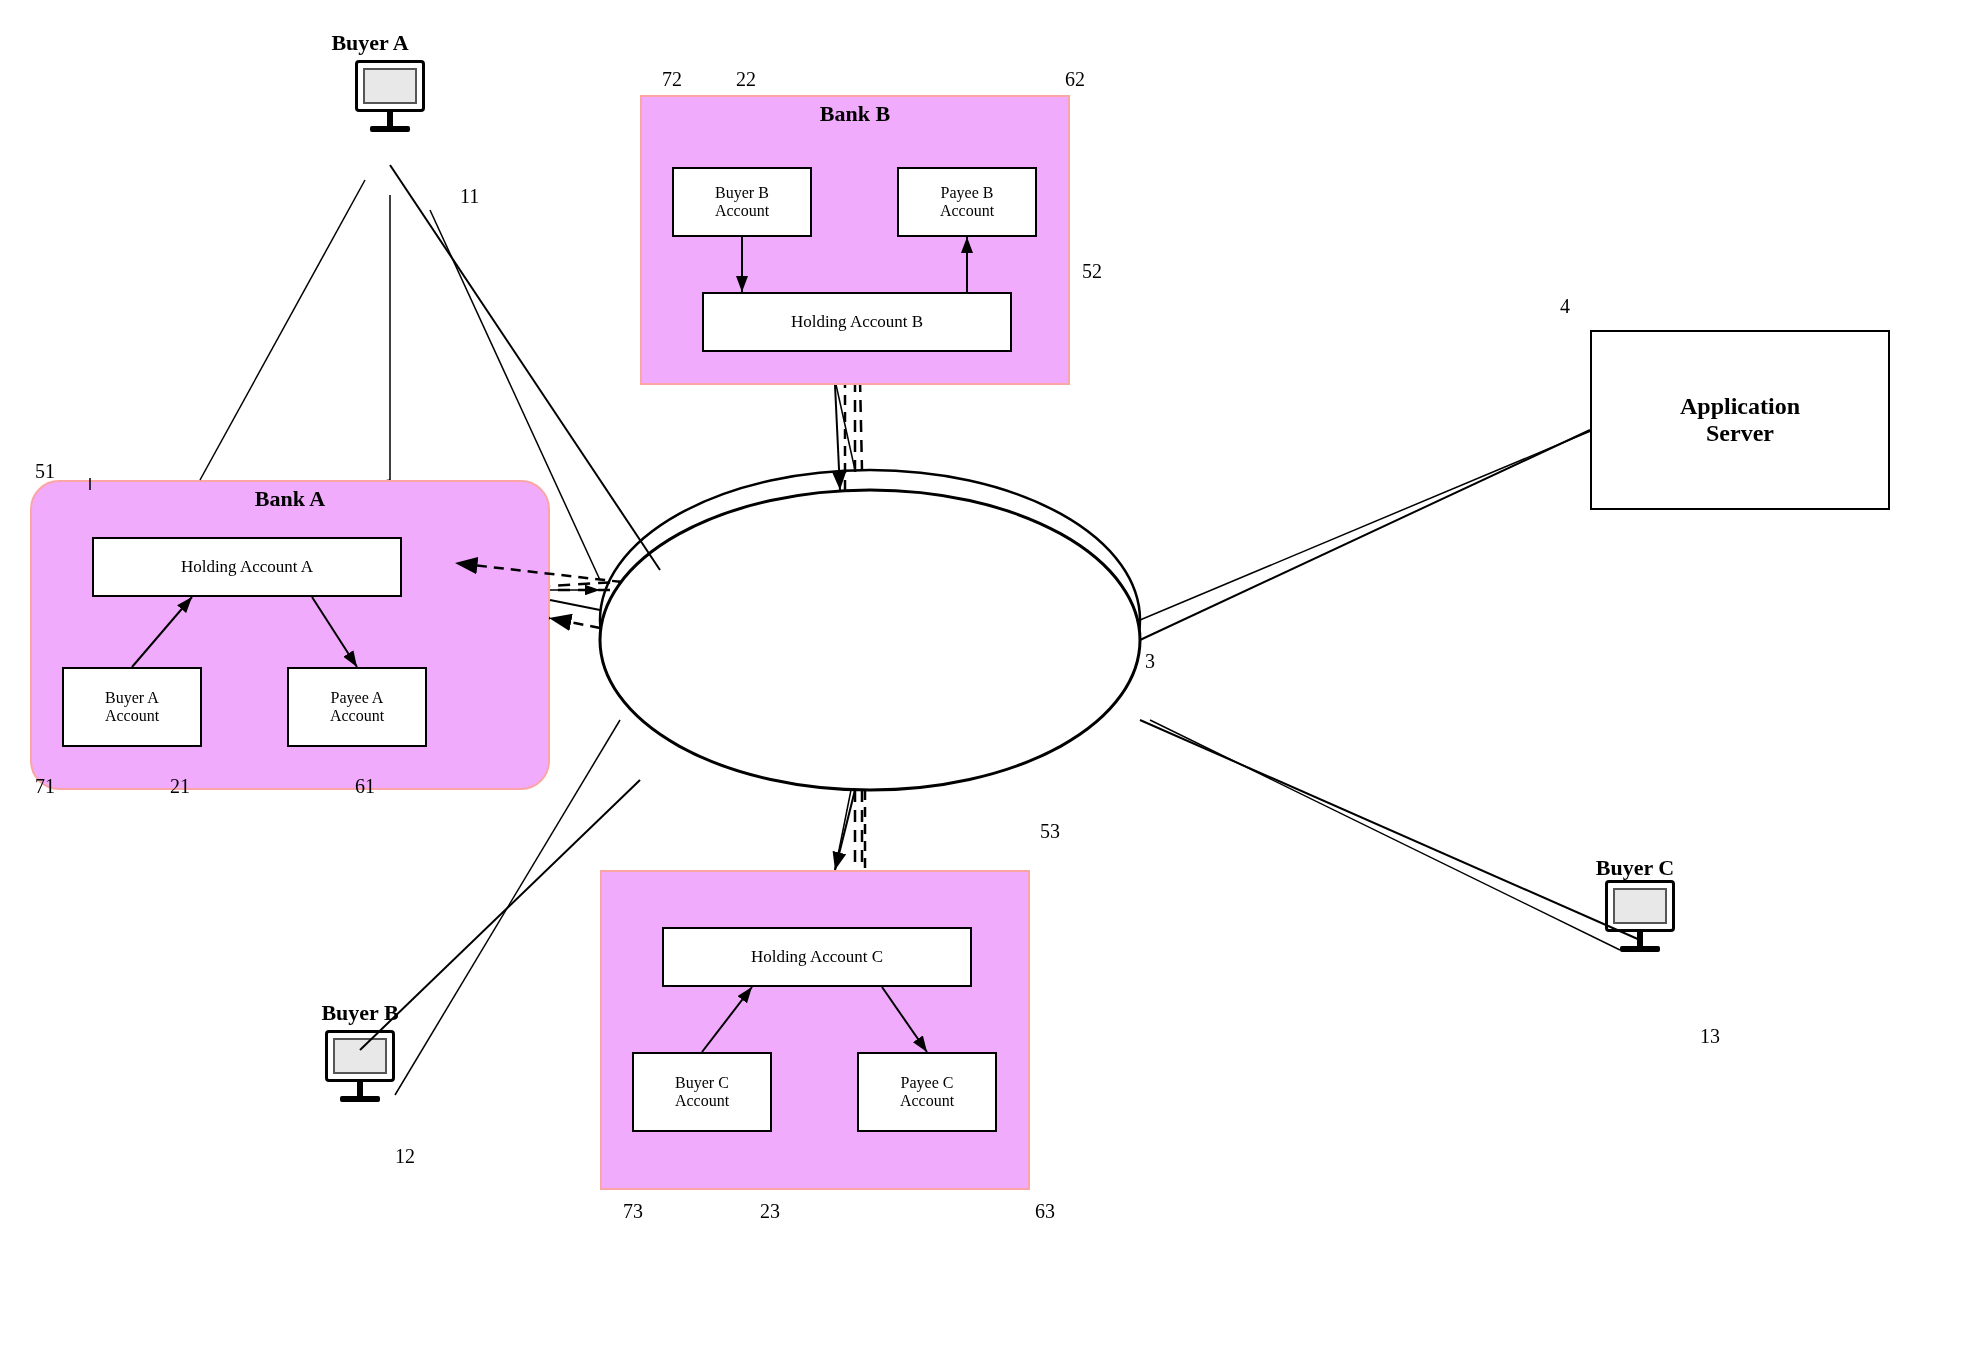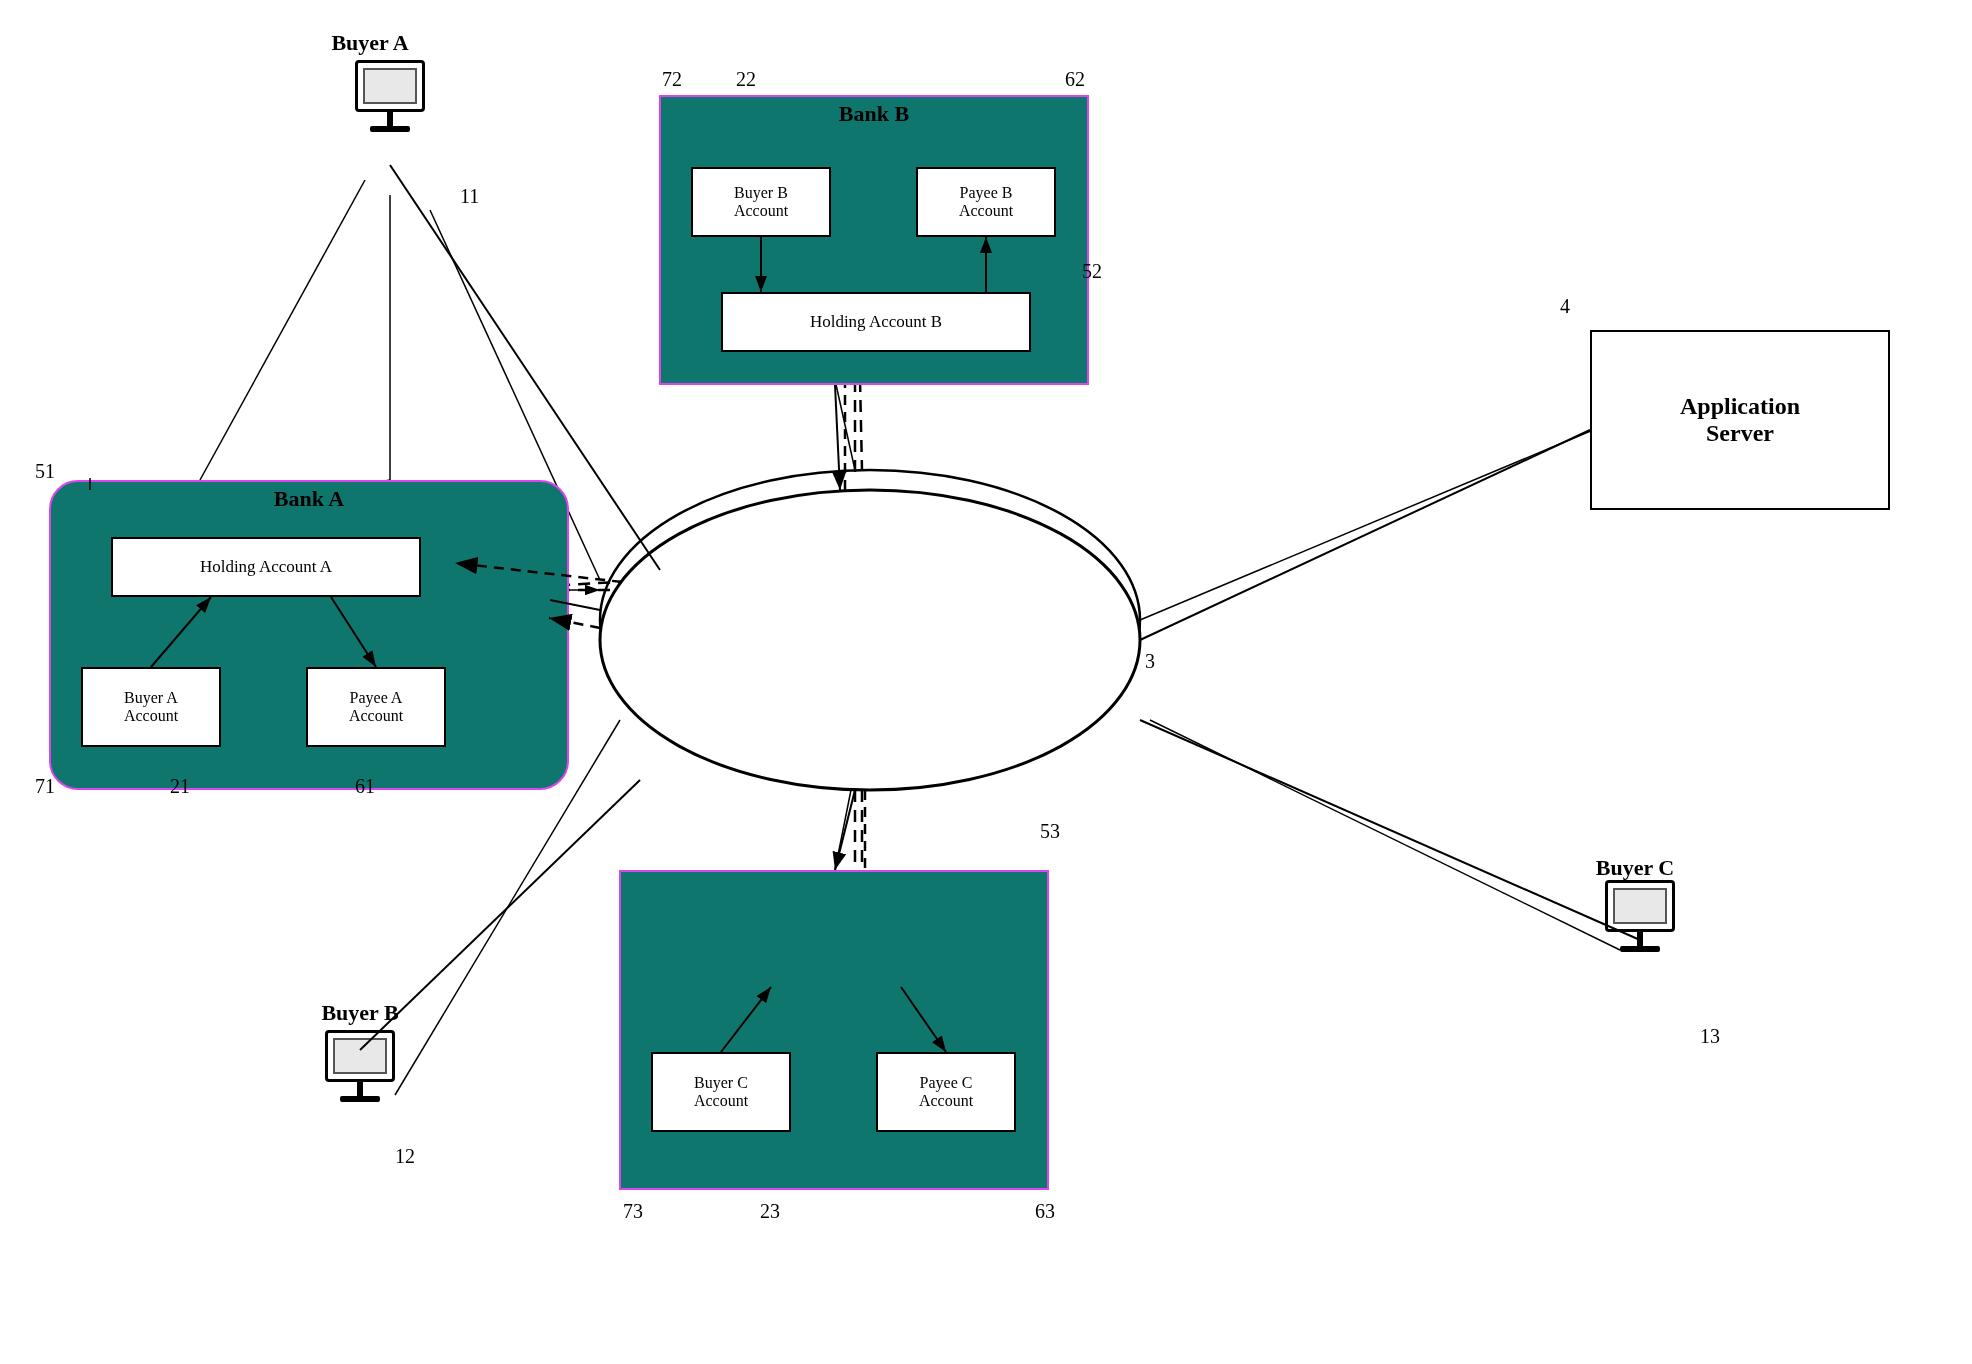--- a/index.html
+++ b/index.html
@@ -13,23 +13,22 @@
     }
     .diagram-container {
       position: absolute;
       top: 0; left: 0;
       width: 1972px;
       height: 1364px;
     }
     
     .bank-box {
       position: absolute;
-      border: 2px solid #d946ef;
-      background: #0f766e;
-      margin-left: 19px;
+      border: 2px solid #fca5a5;
+      background: #f0abfc;
     }
     .bank-title {
       text-align: center;
       font-size: 22px;
       font-weight: bold;
       padding: 4px 8px;
     }
     
     .account-box {
       position: absolute;
@@ -227,20 +226,23 @@
       </defs>
 
       <line x1="100" y1="185" x2="160" y2="115" stroke="black" stroke-width="2" marker-end="url(#ah3)"></line>
 
       <line x1="280" y1="115" x2="325" y2="185" stroke="black" stroke-width="2" marker-end="url(#ah3)"></line>
     </svg>
   </div>
 
   <div class="bank-box" style="left: 600px; top: 870px; width: 430px; height: 320px;">
 
+    <div class="account-box" style="left: 60px; top: 55px; width: 310px; height: 60px;">
+      <span style="font-size: 17px;">Holding Account C</span>
+    </div>
 
     <div class="account-box" style="left: 30px; top: 180px; width: 140px; height: 80px;">
       <span style="white-space: pre-line; font-size: 16px;">Buyer C
 Account</span>
     </div>
 
     <div class="account-box" style="left: 255px; top: 180px; width: 140px; height: 80px;">
       <span style="white-space: pre-line; font-size: 16px;">Payee C
 Account</span>
     </div>

